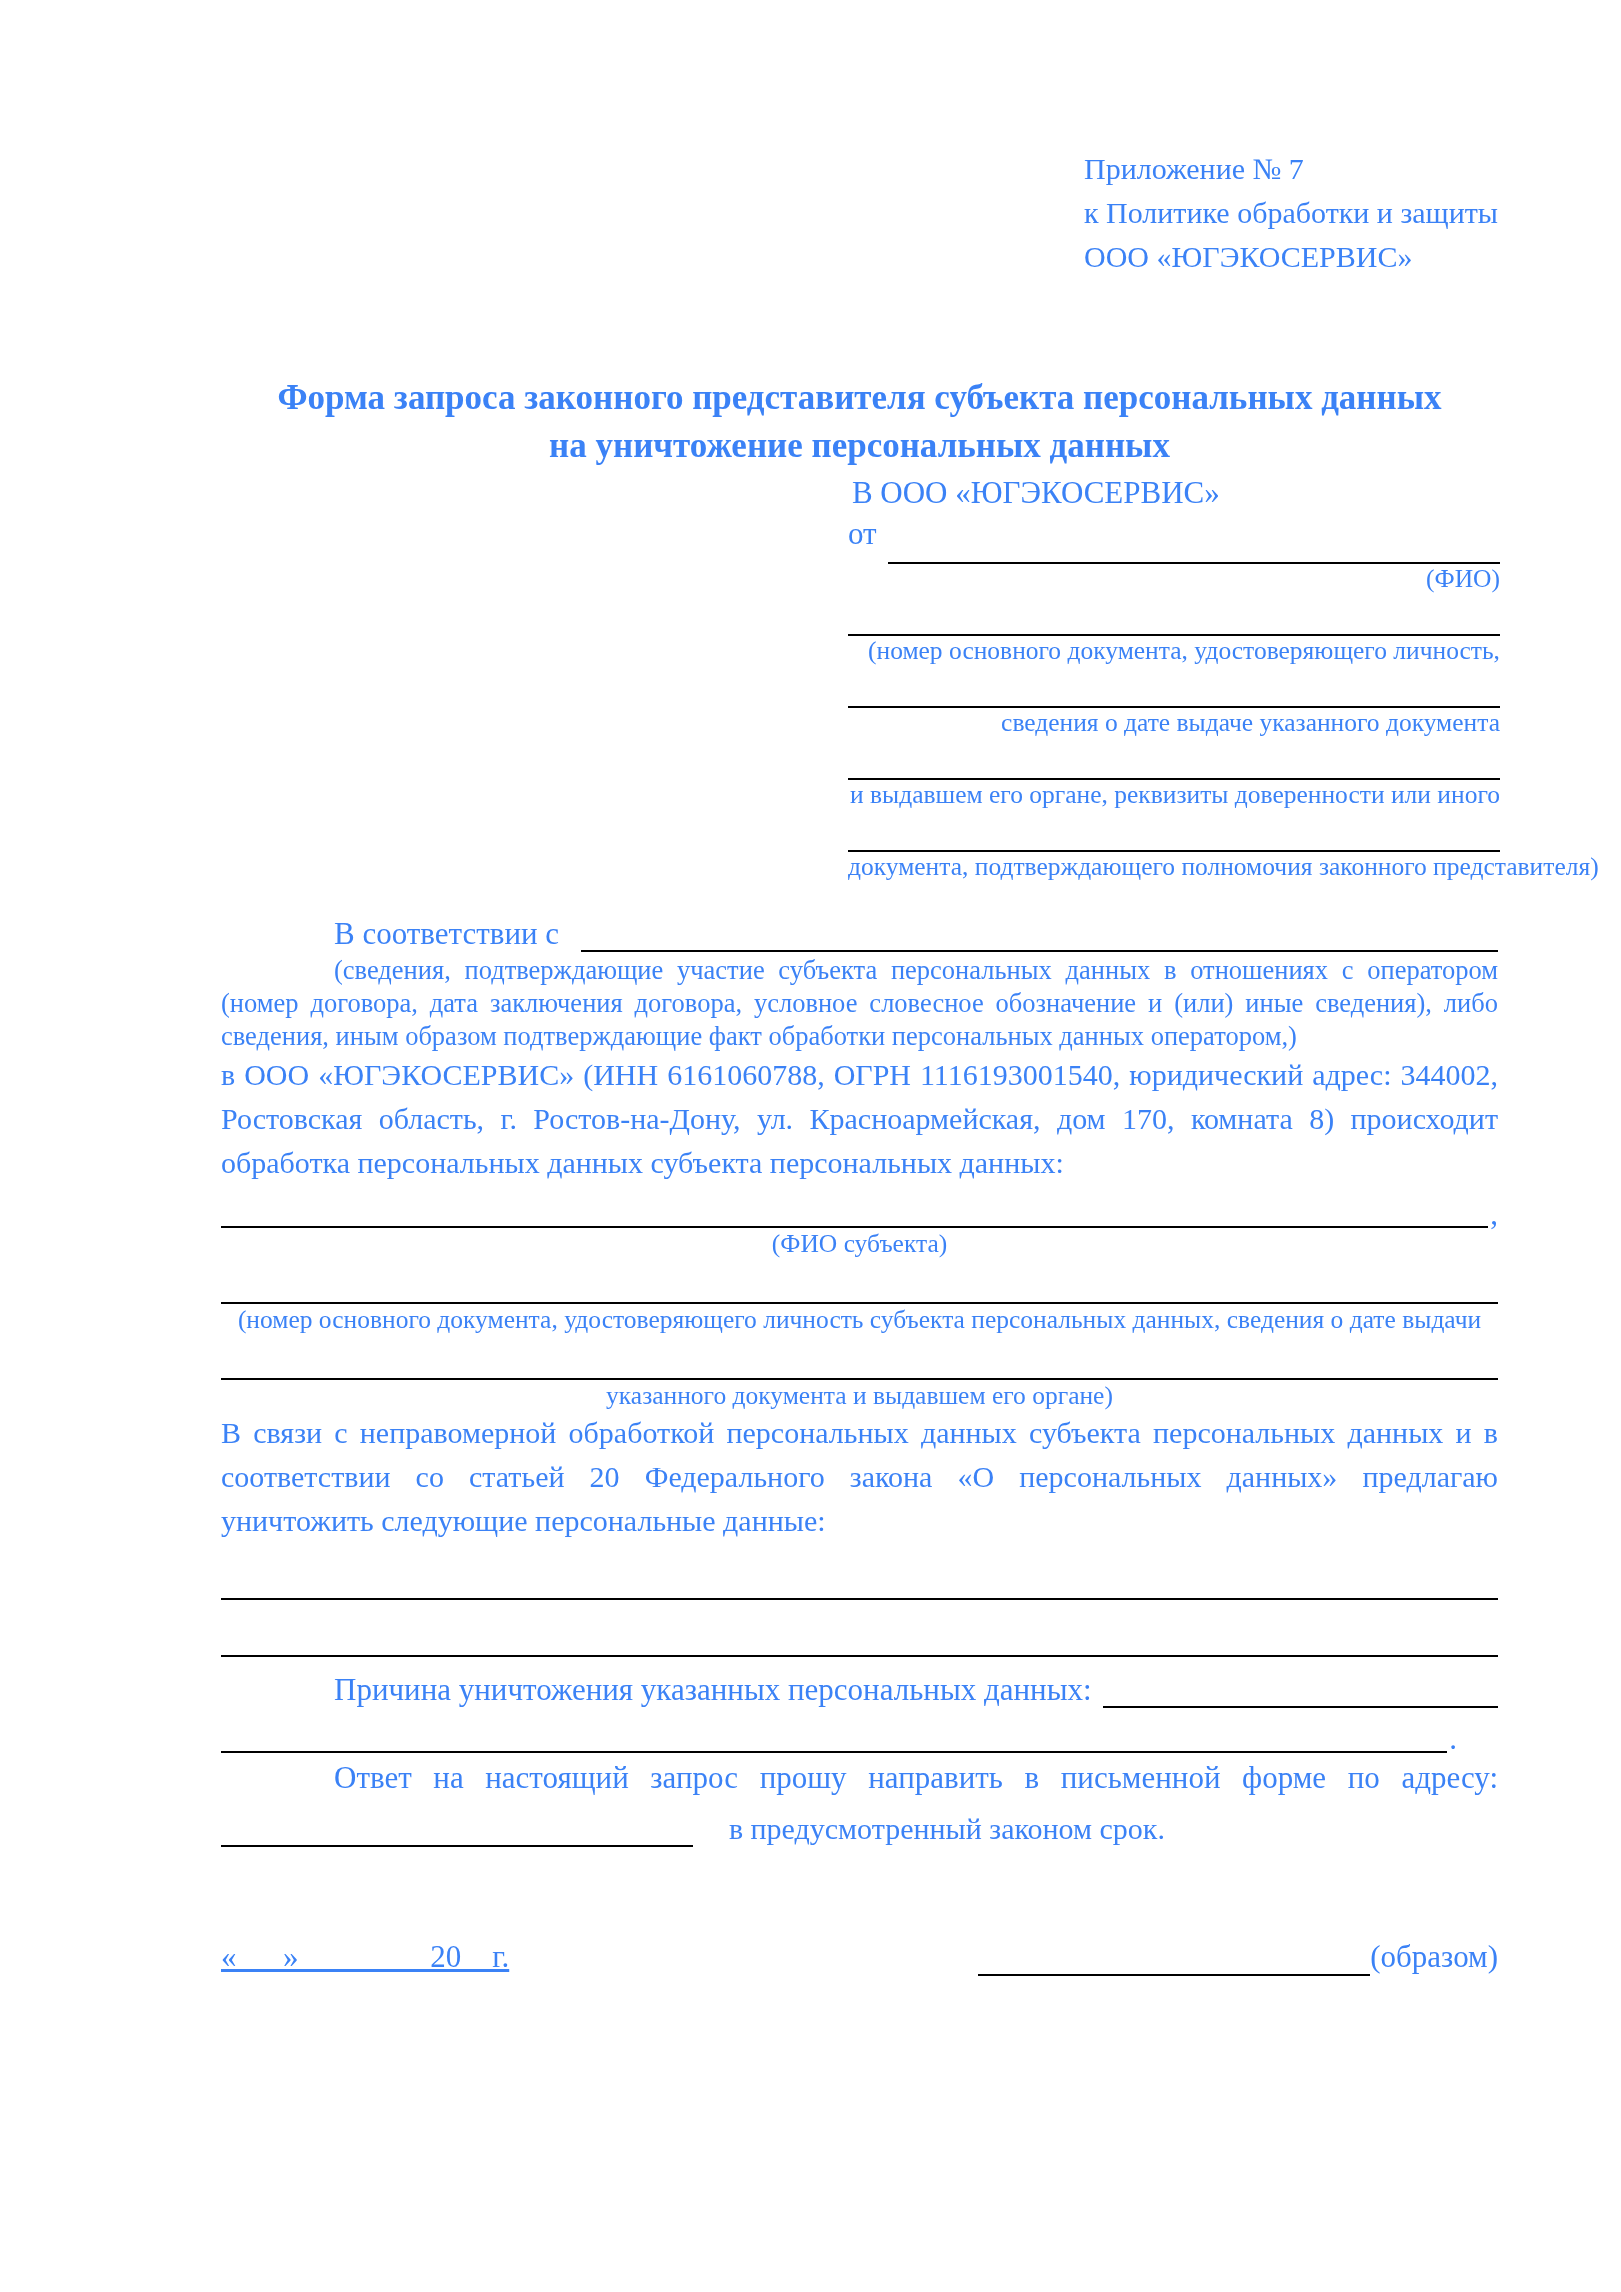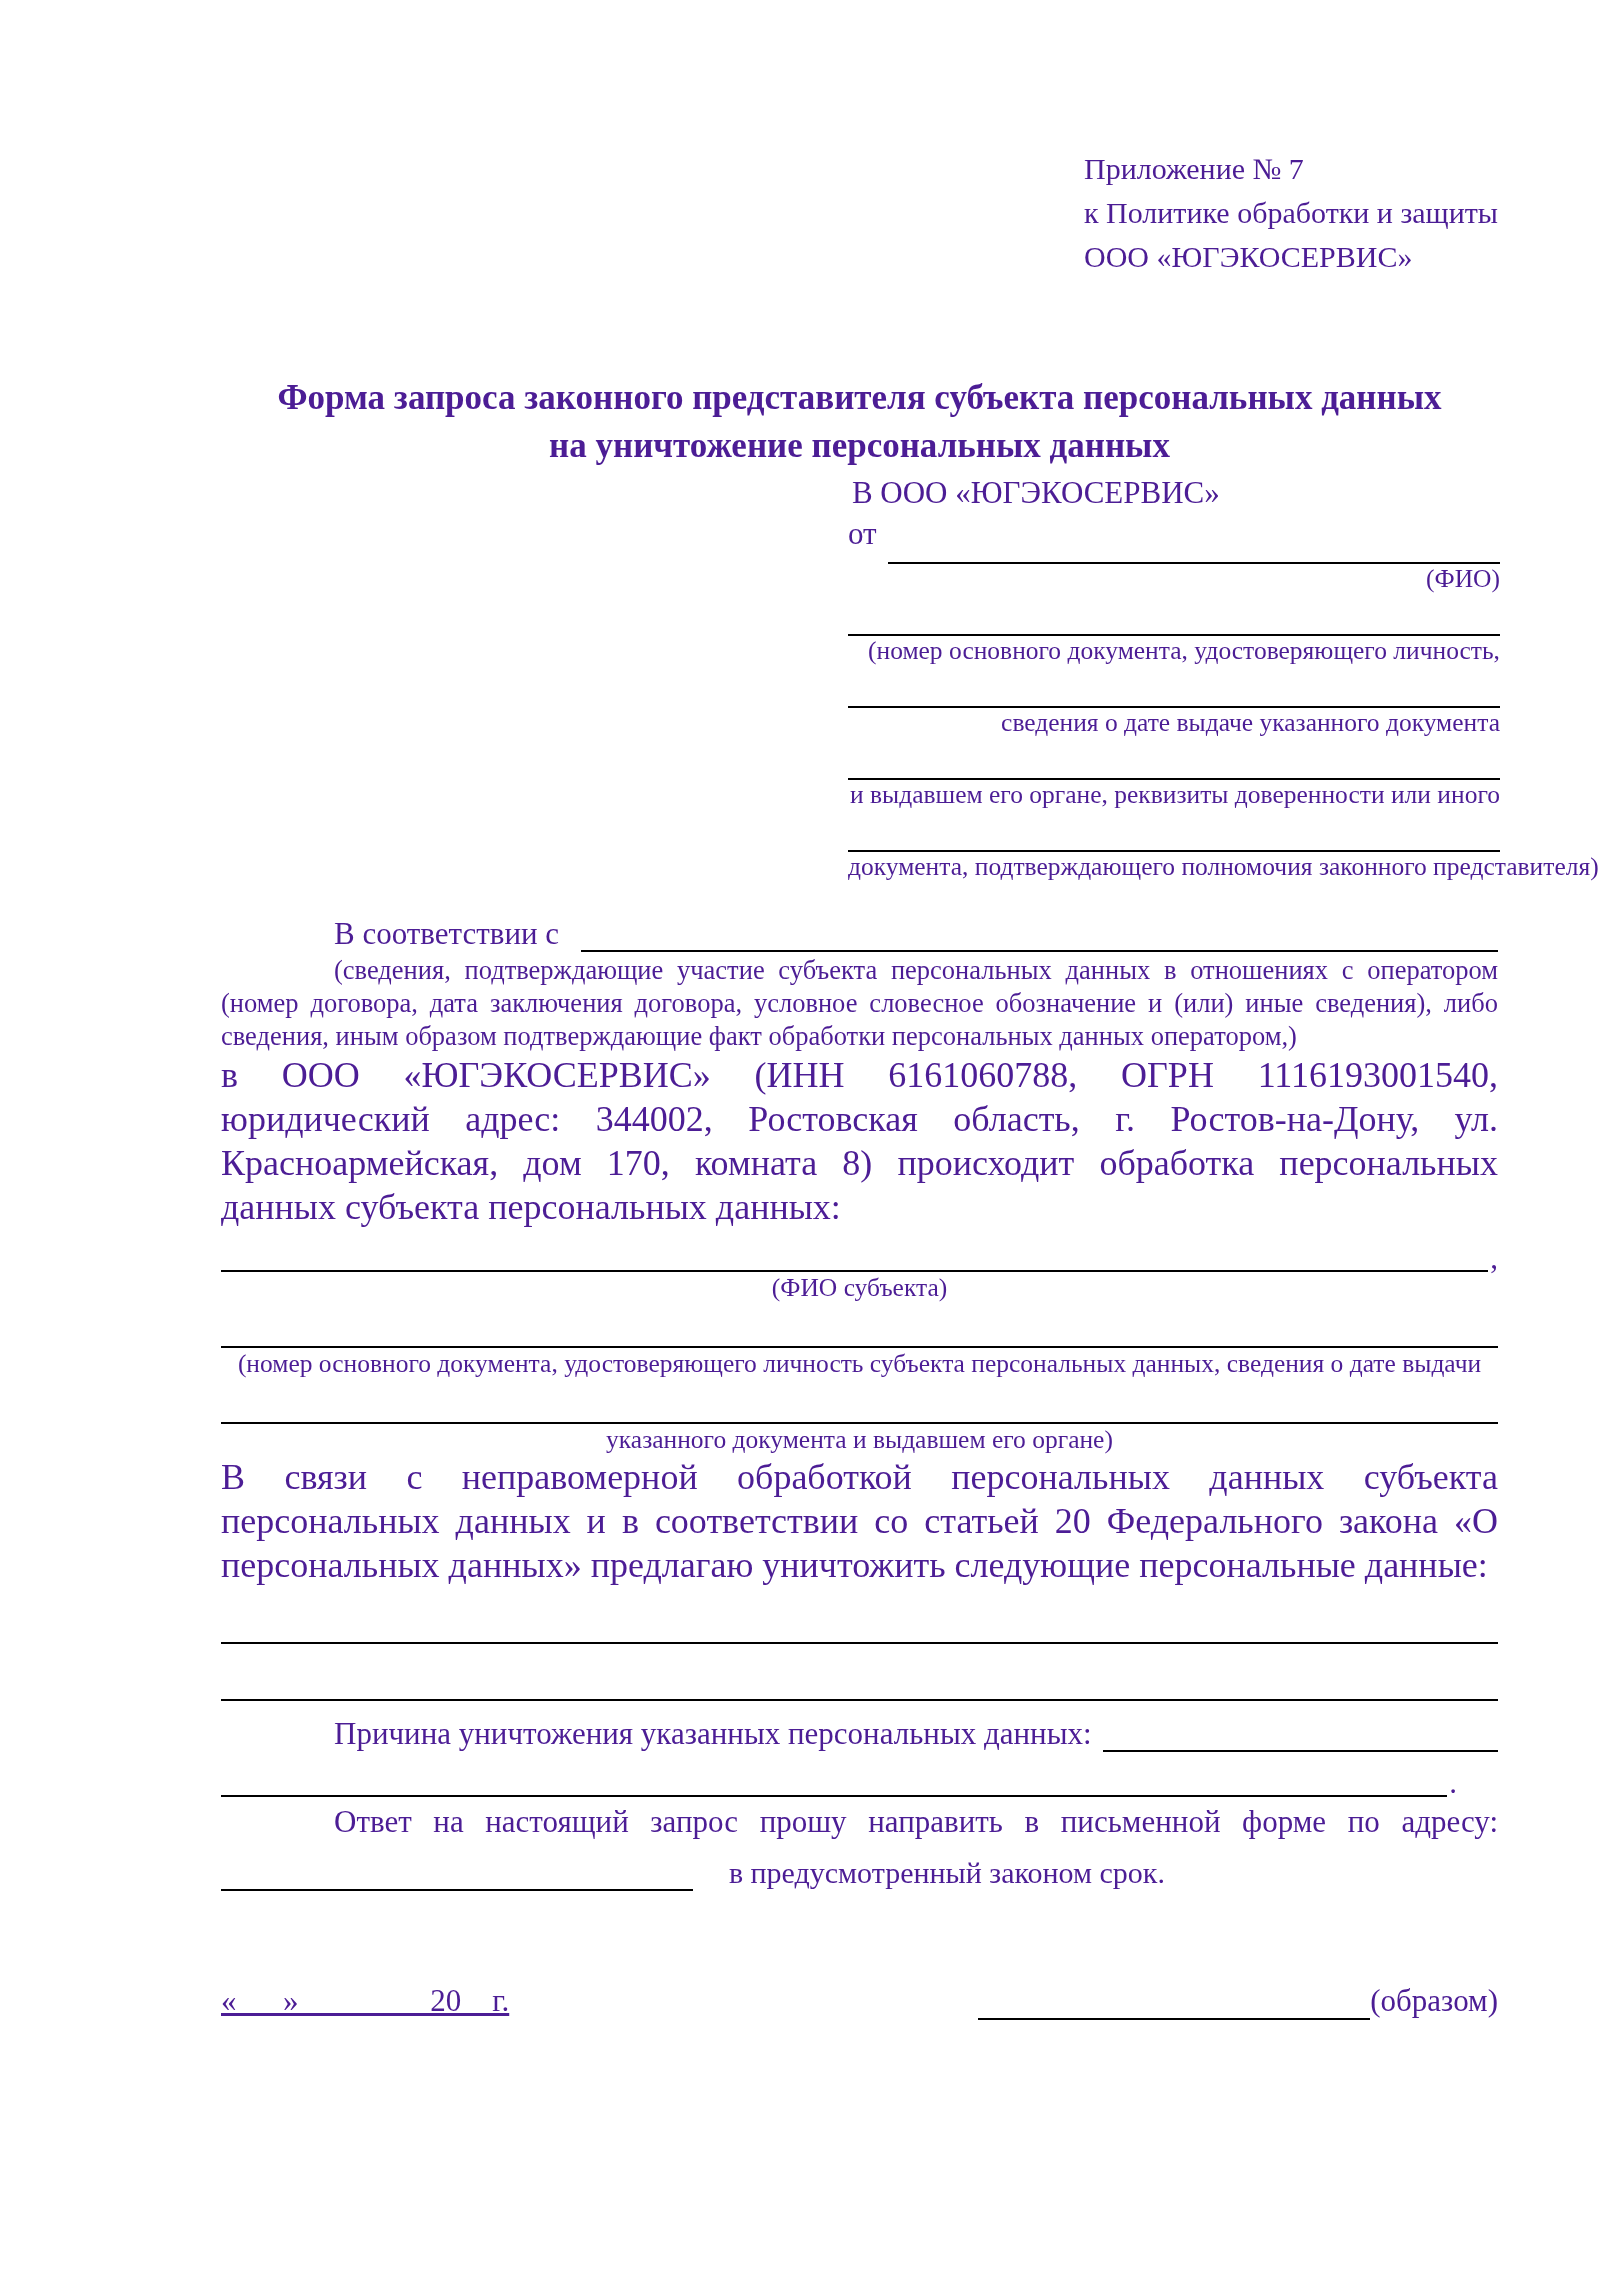--- a/index.html
+++ b/index.html
@@ -1,38 +1,38 @@
 <!DOCTYPE html>
 <html lang="ru"><head>
 <meta charset="utf-8">
 <style>
   html,body{margin:0;padding:0;background:#ffffff;}
   .page{
-    width:1621px;height:2293px;background:#ffffff;color:#4c1d95;
+    width:1621px;height:2293px;background:#ffffff;color:#3b82f6;
     box-sizing:border-box;padding:147px 123px 0 221px;
     font-family:"Liberation Serif","DejaVu Serif",serif;
     position:relative;overflow:hidden;
   }
   
   .hdr{margin-left:863px;font-size:30px;line-height:44px;white-space:nowrap;}
   
   .title{margin-top:95px;text-align:center;font-weight:bold;font-size:35px;line-height:48px;}
   
   .addr{width:652px;margin-left:627px;font-size:31px;}
   .addr .to{line-height:45px;padding-left:3.9px;white-space:nowrap;}
   .from-row{display:flex;height:49px;}
   .from-row .lbl{padding-right:11.8px;line-height:37px;}
   .fill{flex:1;border-bottom:2.9px solid #000;align-self:stretch;}
   .addr .cap{text-align:right;font-size:25.5px;line-height:29px;white-space:nowrap;}
   .addr .uline{height:41px;border-bottom:2.9px solid #000;}
   
   .acc-row{display:flex;align-items:flex-end;margin-top:21.6px;height:49px;font-size:31px;gap:12px;}
   .acc-row .lead{margin-left:113px;padding-right:9.8px;white-space:nowrap;line-height:37px;}
   .note{font-size:26.5px;line-height:33px;text-align:justify;text-indent:113px;margin:2px 0 0 0;}
-  .para{font-size:36px;line-height:44px;text-align:justify;margin:0;}
+  .para{font-size:30px;line-height:44px;text-align:justify;margin:0;}
   .subject-row{display:flex;align-items:flex-end;height:43px;font-size:31px;}
   .subject-row .comma{line-height:29px;padding-left:2px;}
   .bodycap{text-align:center;font-size:25.5px;line-height:31px;}
   .uline-full{height:43px;border-bottom:2.9px solid #000;}
   .blank{height:55px;border-bottom:2.9px solid #000;}
   .reason-row{display:flex;align-items:flex-end;height:51px;font-size:31px;}
   .reason-row .lead{margin-left:113px;padding-right:11.8px;white-space:nowrap;line-height:37px;}
   .period-row{display:flex;align-items:flex-end;height:45px;font-size:31px;margin-right:41px;}
   .period-row .dot{line-height:29px;padding-left:2px;}
   .answer-lead{font-size:31px;line-height:45px;text-align:justify;text-align-last:justify;text-indent:113px;margin:2px 0 0 0;}

